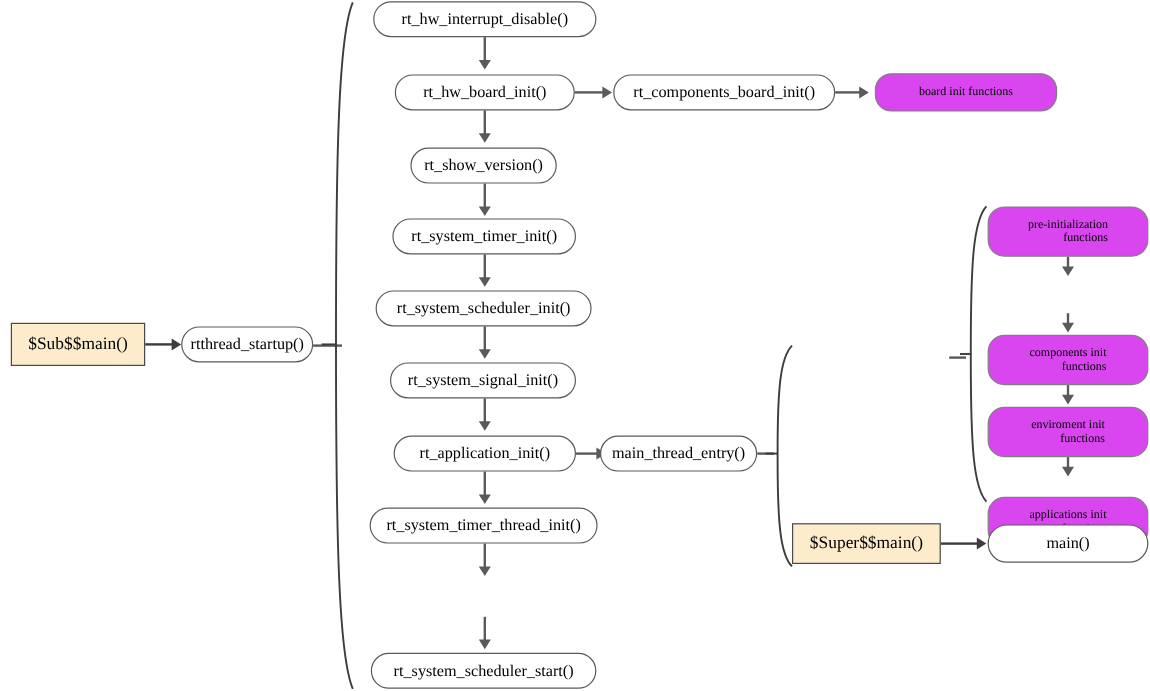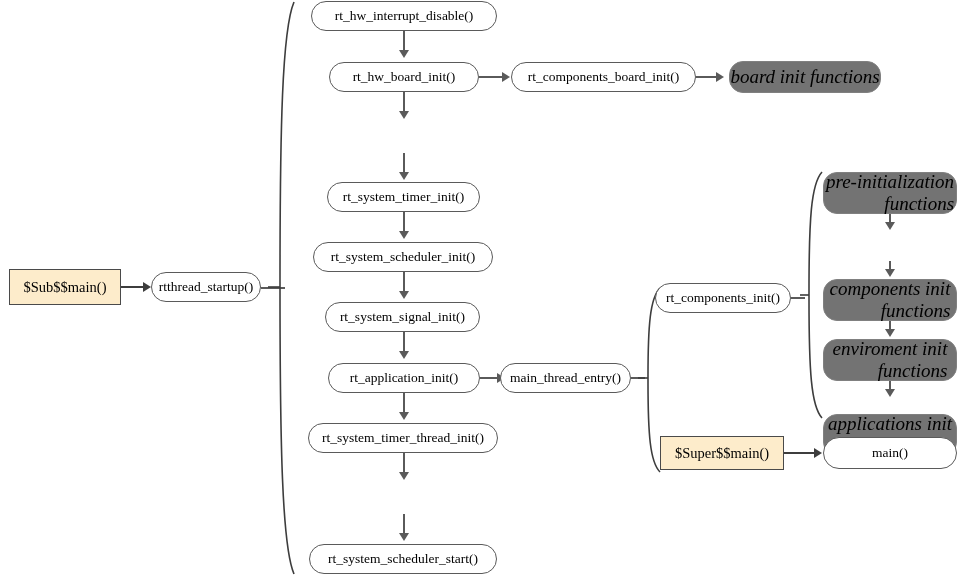--- a/index.html
+++ b/index.html
@@ -28,25 +28,24 @@
   }
   
   .node.fn {
     background: #ffffff;
     border: 1.3px solid #5a5a5a;
     border-radius: 999px;
     font-size: 13.5px;
   }
   
   .node.blue {
-    background: #737373;
+    background: #d946ef;
     border: 1.4px solid #808080;
     border-radius: 14px;
-    font-size: 19px;
-    font-style: italic;
+    font-size: 10px;
   }
   
   .node.yellow {
     background: #fdeccb;
     border: 1.4px solid #4a4a4a;
     border-radius: 0;
     font-size: 14.5px;
   }
   
   .edge {
@@ -100,20 +99,21 @@
   </div>
 
   <div class="node fn" style="left:311px; top:1px; width:186px; height:30px;">rt_hw_interrupt_disable()</div>
   <div class="edge v" style="left:403px; top:31px; height:22px;"></div>
   <div class="arrow-down" style="left:399px; top:50px;"></div>
 
   <div class="node fn" style="left:329px; top:62px; width:150px; height:30px;">rt_hw_board_init()</div>
   <div class="edge v" style="left:403px; top:92px; height:22px;"></div>
   <div class="arrow-down" style="left:399px; top:111px;"></div>
 
+  <div class="node fn" style="left:342px; top:123px; width:122px; height:30px;">rt_show_version()</div>
   <div class="edge v" style="left:403px; top:153px; height:22px;"></div>
   <div class="arrow-down" style="left:399px; top:172px;"></div>
 
   <div class="node fn" style="left:327px; top:182px; width:153px; height:30px;">rt_system_timer_init()</div>
   <div class="edge v" style="left:403px; top:212px; height:22px;"></div>
   <div class="arrow-down" style="left:399px; top:231px;"></div>
 
   <div class="node fn" style="left:313px; top:242px; width:180px; height:30px;">rt_system_scheduler_init()</div>
   <div class="edge v" style="left:403px; top:272px; height:22px;"></div>
   <div class="arrow-down" style="left:399px; top:291px;"></div>
@@ -154,21 +154,20 @@
 
   <div class="brace" style="left:638px; top:286px; width:26px; height:188px;">
     <svg width="26" height="188" viewBox="0 0 26 188">
       <path d="M 22 2 C 12 12, 10 40, 10 90
                L 10 96
                C 10 148, 12 176, 22 186" fill="none" stroke="#3d3d3d" stroke-width="1.6"></path>
       <path d="M 0 92 L 10 92" fill="none" stroke="#3d3d3d" stroke-width="1.6"></path>
     </svg>
   </div>
 
-  <div class="node fn" style="left:655px; top:283px; width:136px; height:30px;">rt_components_init()</div>
 
   <div class="edge h" style="left:791px; top:297px; width:14px;"></div>
 
   <div class="brace" style="left:800px; top:170px; width:26px; height:250px;">
     <svg width="26" height="250" viewBox="0 0 26 250">
       <path d="M 22 2 C 11 14, 9 50, 9 121
                L 9 129
                C 9 200, 11 236, 22 248" fill="none" stroke="#3d3d3d" stroke-width="1.6"></path>
       <path d="M 0 125 L 9 125" fill="none" stroke="#3d3d3d" stroke-width="1.6"></path>
     </svg>

